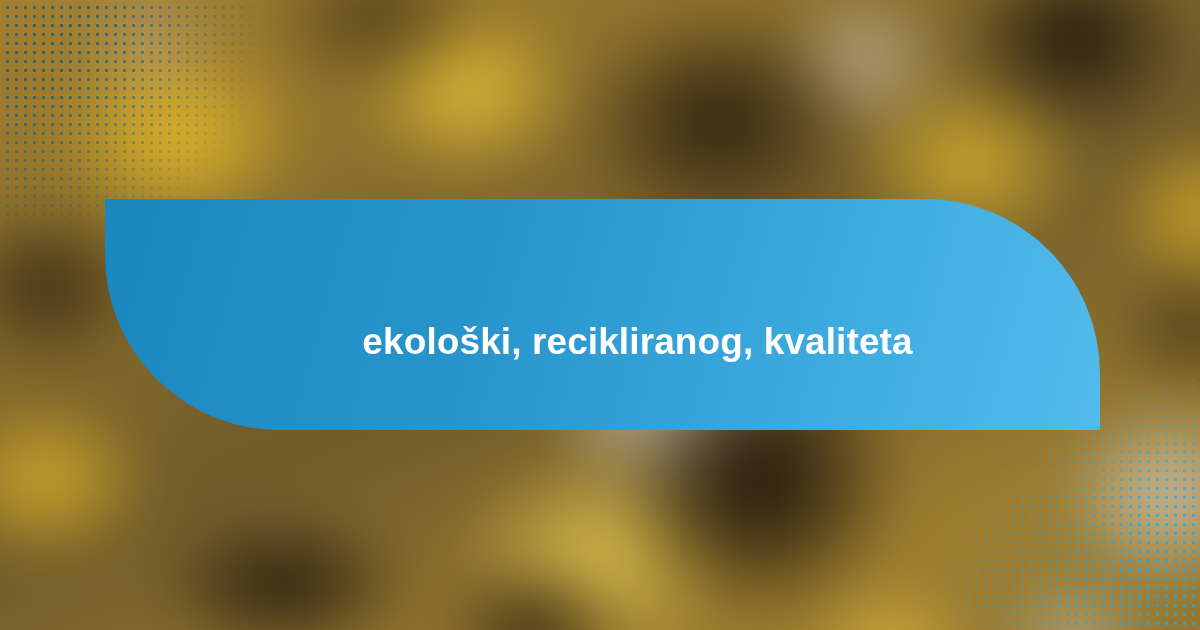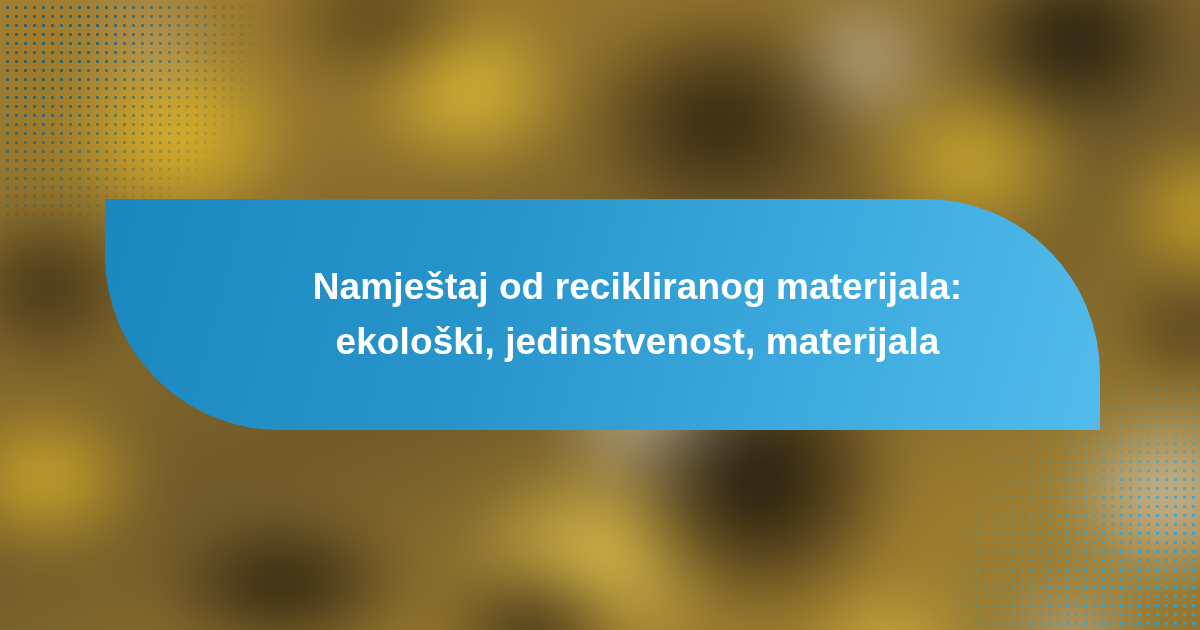--- a/index.html
+++ b/index.html
@@ -115,16 +115,16 @@
 
 <div class="card">
 
   <div class="photo"></div>
 
   <div class="dots dots-tl"></div>
 
   <div class="dots dots-br"></div>
 
   <div class="banner">
-    <h1 class="title"><span>Namještaj od recikliranog materijala:</span><br><span>ekološki, jedinstvenost, materijala</span></h1>
+    <h1 class="title"><br><span>ekološki, recikliranog, kvaliteta</span></h1>
   </div>
 
 </div>
 
 </body></html>

